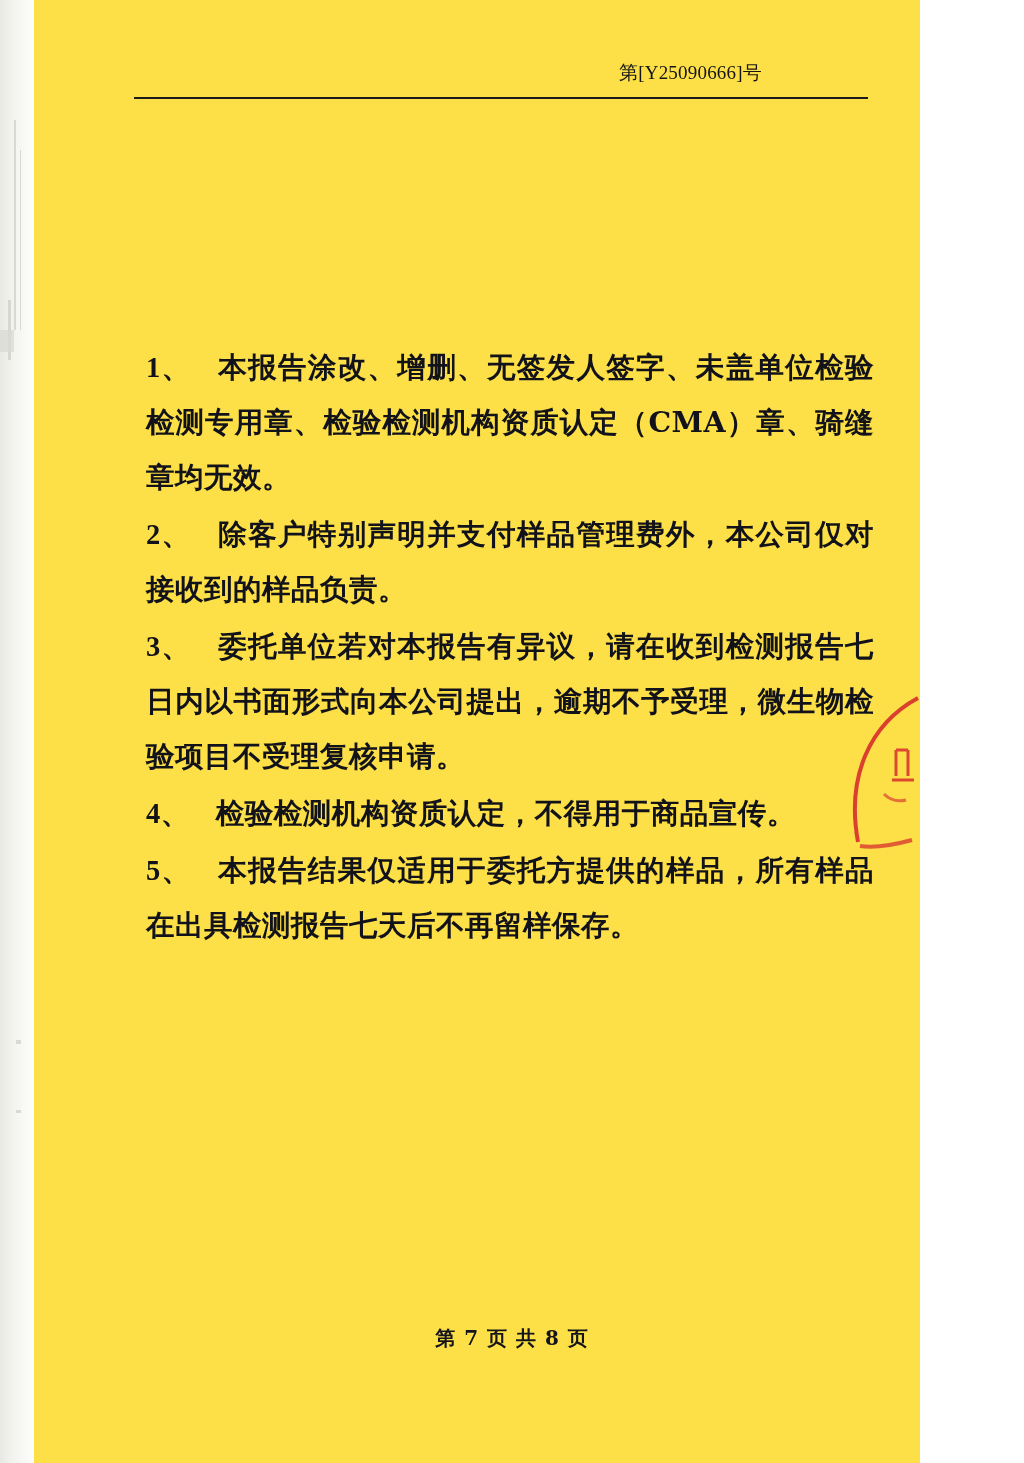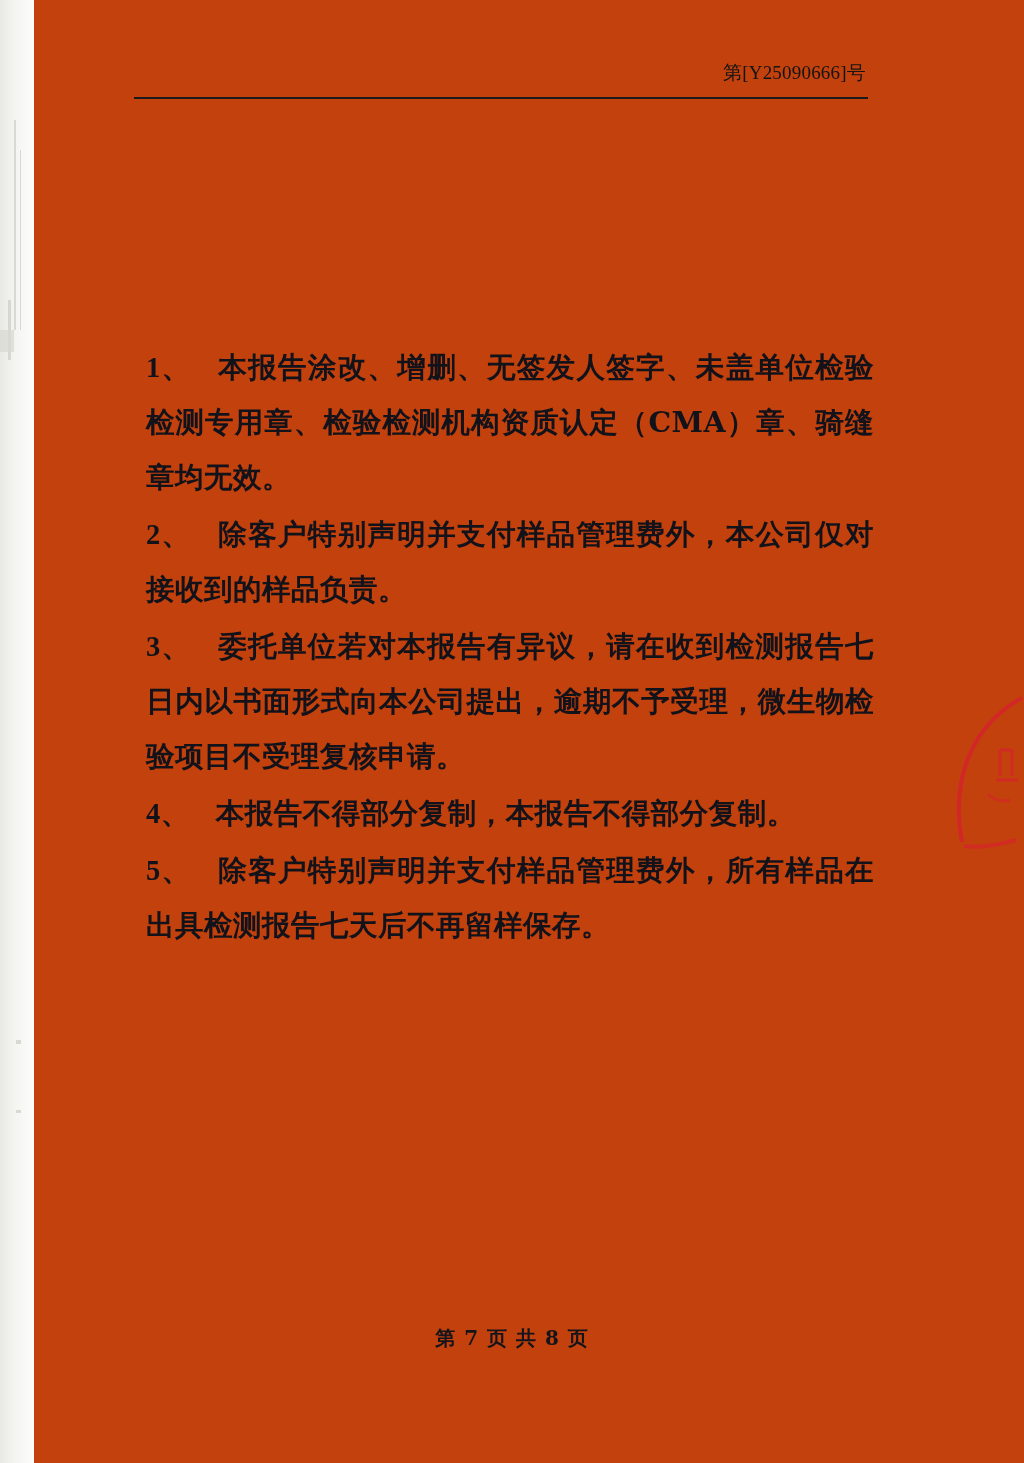--- a/index.html
+++ b/index.html
@@ -5,23 +5,23 @@
   html, body {
     margin: 0;
     padding: 0;
     background: #ffffff;
   }
   body {
     font-family: "Liberation Serif", "DejaVu Serif", serif;
   }
   .page {
     position: relative;
-    width: 1024px;
+    width: 920px;
     height: 1463px;
-    background: #c2410c;
+    background: #fde047;
     overflow: hidden;
   }
 
   
   .scan-edge {
     position: absolute;
     left: 0;
     top: 0;
     width: 34px;
     height: 1463px;
@@ -146,24 +146,24 @@
     <p class="clause">
       <span class="num">1、</span><span class="gap"></span><span>本报告涂改、增删、无签发人签字、未盖单位检验检测专用章、检验检测机构资质认定（CMA）章、骑缝章均无效。</span>
     </p>
     <p class="clause">
       <span class="num">2、</span><span class="gap"></span><span>除客户特别声明并支付样品管理费外，本公司仅对接收到的样品负责。</span>
     </p>
     <p class="clause">
       <span class="num">3、</span><span class="gap"></span><span>委托单位若对本报告有异议，请在收到检测报告七日内以书面形式向本公司提出，逾期不予受理，微生物检验项目不受理复核申请。</span>
     </p>
     <p class="clause">
-      <span class="num">4、</span><span class="gap"></span><span>本报告不得部分复制，本报告不得部分复制。</span>
+      <span class="num">4、</span><span class="gap"></span><span>检验检测机构资质认定，不得用于商品宣传。</span>
     </p>
     <p class="clause">
-      <span class="num">5、</span><span class="gap"></span><span>除客户特别声明并支付样品管理费外，所有样品在出具检测报告七天后不再留样保存。</span>
+      <span class="num">5、</span><span class="gap"></span><span>本报告结果仅适用于委托方提供的样品，所有样品在出具检测报告七天后不再留样保存。</span>
     </p>
   </div>
 
   <div class="seal">
     <svg width="120" height="170" viewBox="0 0 120 170" xmlns="http://www.w3.org/2000/svg">
       <path d="M118 8 C 70 34, 46 86, 58 152" fill="none" stroke="#d5232b" stroke-width="4" opacity="0.85"></path>
       <path d="M112 150 C 90 156, 74 158, 60 156" fill="none" stroke="#d5232b" stroke-width="4" opacity="0.7"></path>
       <path d="M96 60 l 0 26 M96 60 l 12 0 M108 60 l 0 26 M92 90 l 22 0" fill="none" stroke="#d5232b" stroke-width="3" opacity="0.8"></path>
       <path d="M84 104 c 6 6, 14 8, 22 6" fill="none" stroke="#d5232b" stroke-width="3" opacity="0.6"></path>
     </svg>

